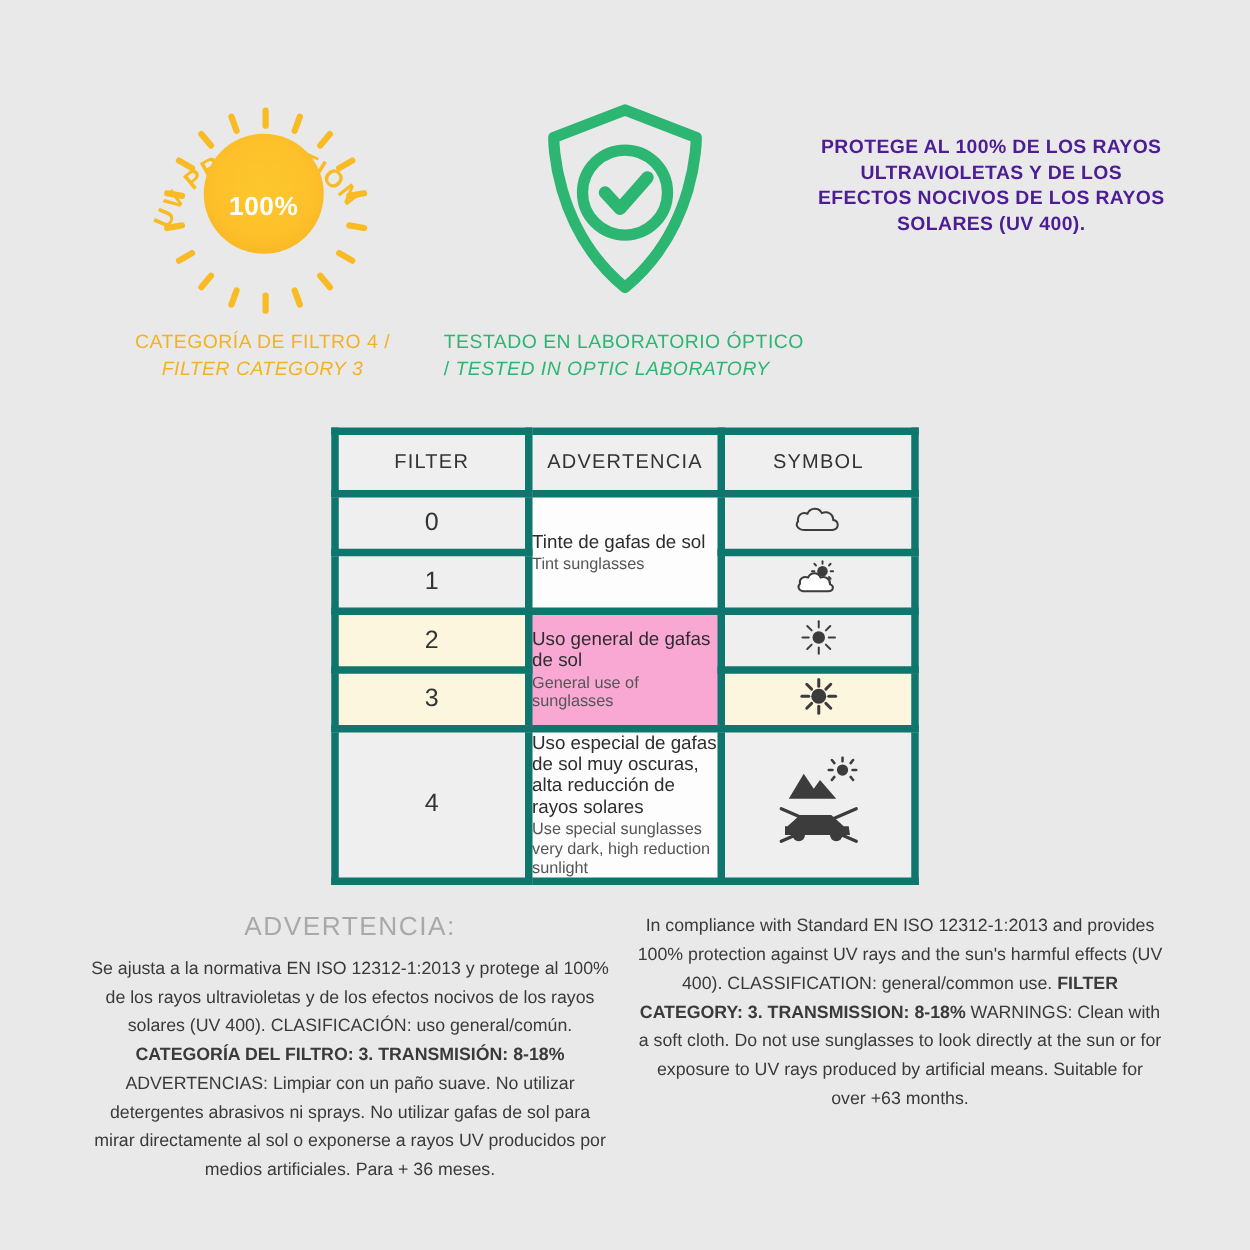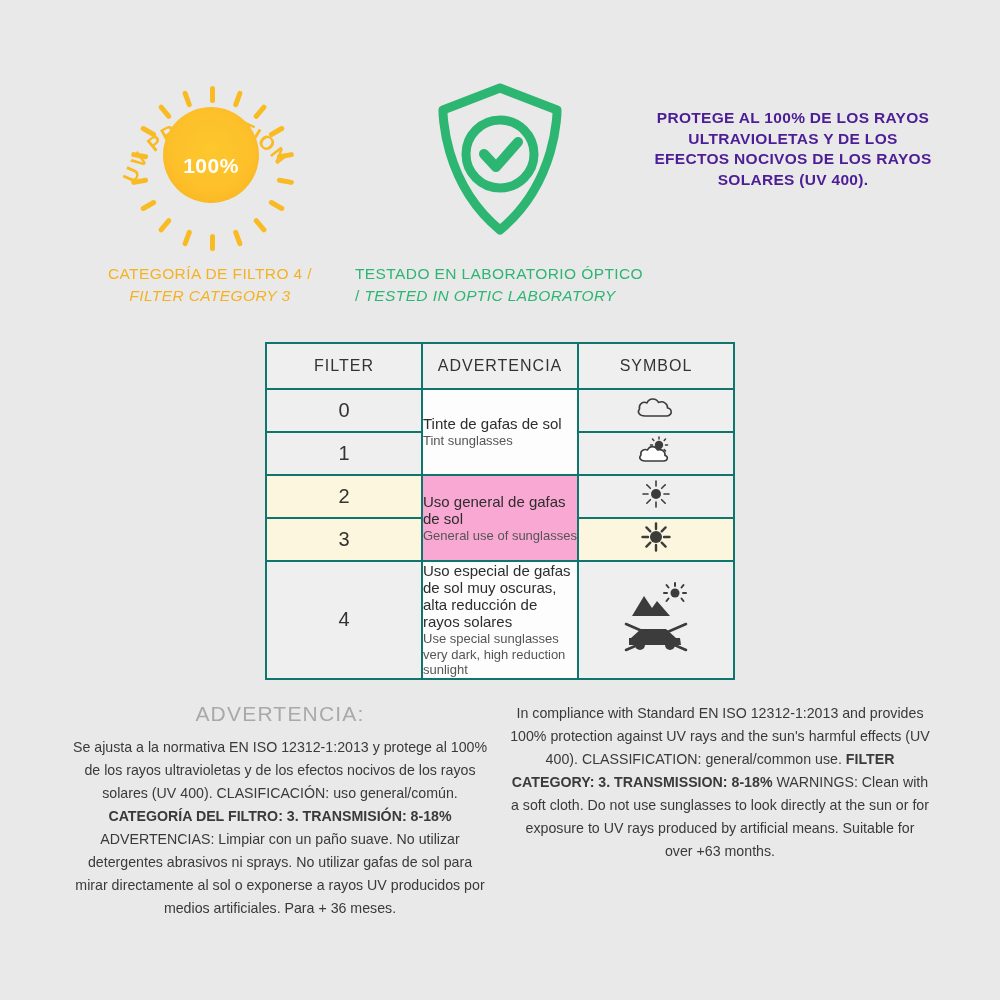--- a/index.html
+++ b/index.html
@@ -146,21 +146,21 @@
     justify-content: center;
   }
   table.filter-table {
     border-collapse: collapse;
     width: 470px;
     background: #ffffff;
     table-layout: fixed;
   }
   table.filter-table th,
   table.filter-table td {
-    border: 2px solid #0f766e;
+    border: 6px solid #0f766e;
     padding: 0;
   }
   th.h {
     background: #efefef;
     font-size: 16px;
     font-weight: normal;
     letter-spacing: 1px;
     color: #333;
     height: 44px;
     text-align: center;

